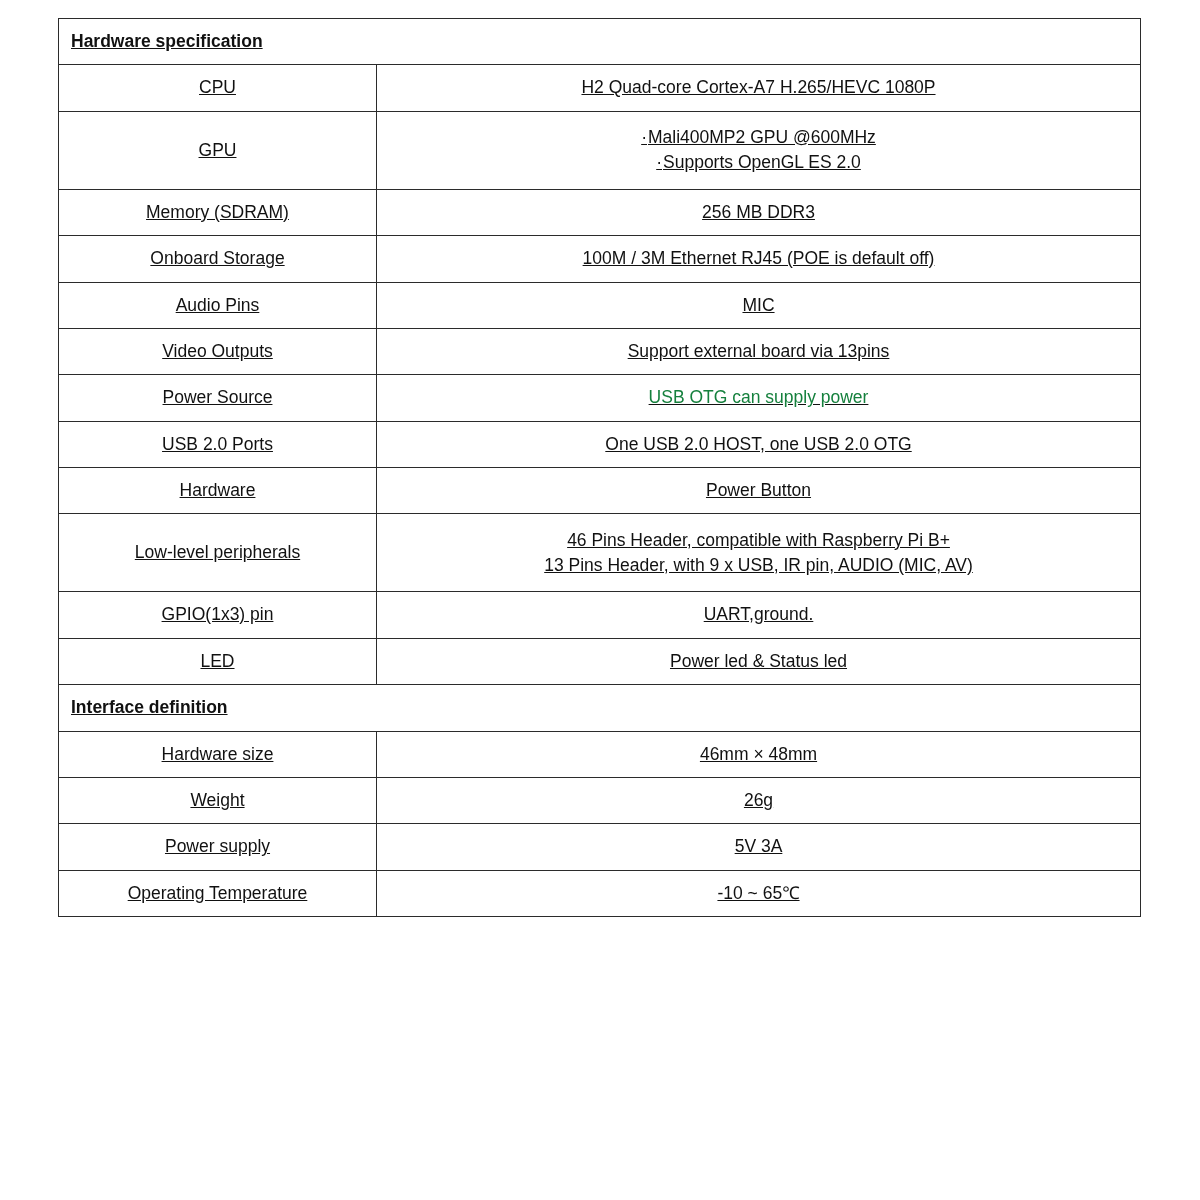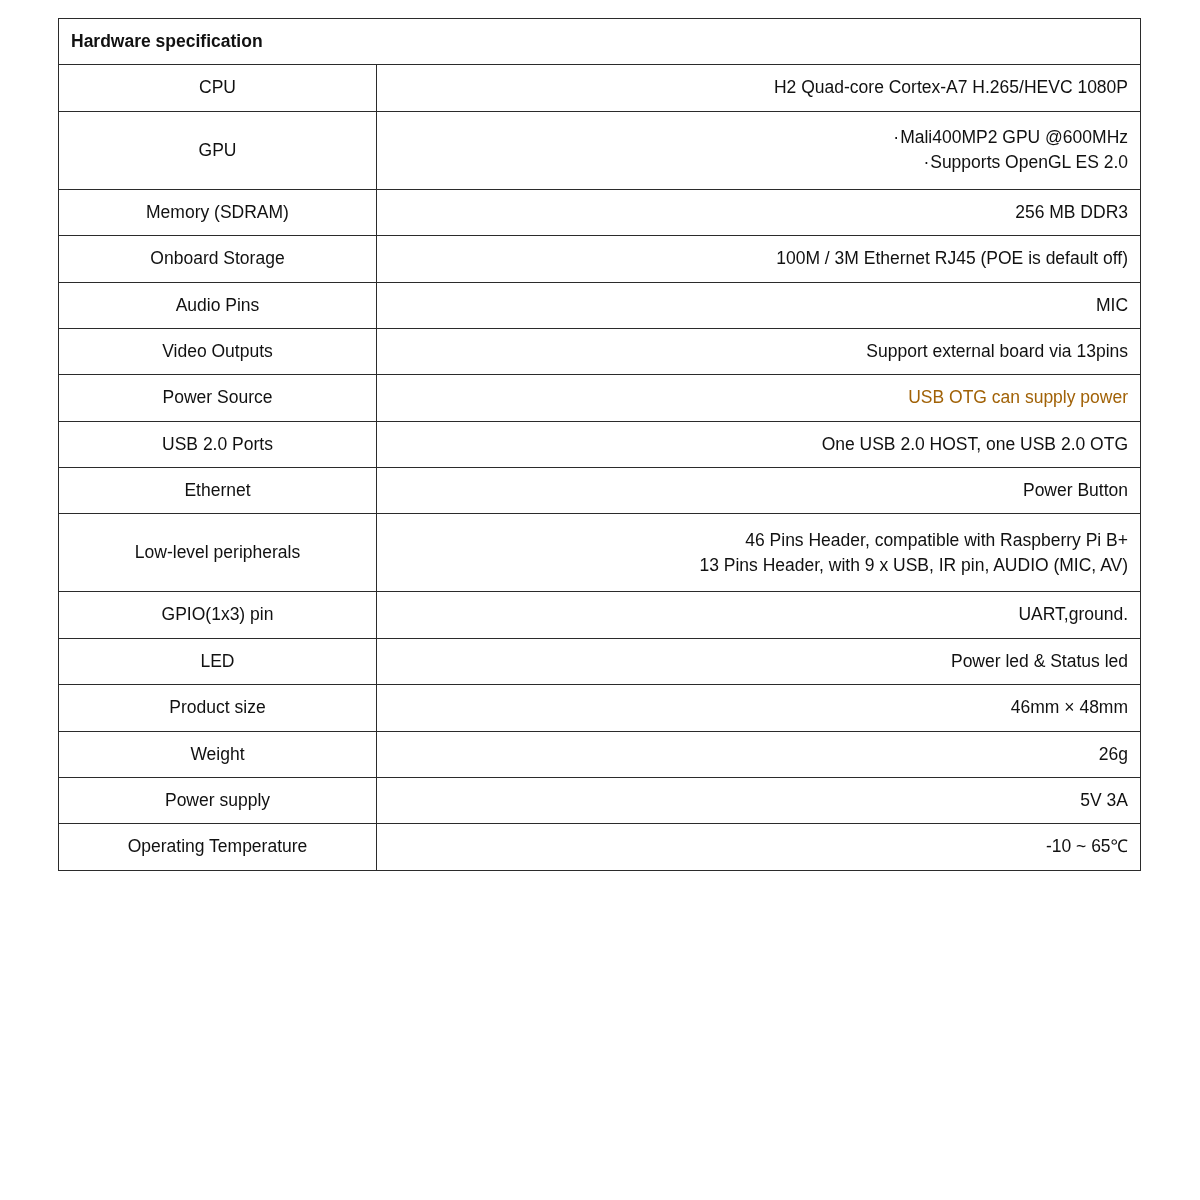--- a/index.html
+++ b/index.html
@@ -14,20 +14,21 @@
     color: #111111;
     overflow: hidden;
   }
   .page {
     position: relative;
     width: 1200px;
     height: 892px;
     background: #ffffff;
     box-sizing: border-box;
     padding: 18px 60px 0 58px;
+    text-decoration: underline;
   }
   table.spec {
     width: 1082px;
     border-collapse: collapse;
     table-layout: fixed;
   }
   table.spec td {
     border: 1px solid #2b2b2b;
     font-size: 17.5px;
     line-height: 1.45;
@@ -36,31 +37,31 @@
     box-sizing: border-box;
   }
   col.c-label { width: 318px; }
   col.c-value { width: 764px; }
 
   td.label {
     text-align: center;
     margin-left: 35px;
   }
   td.value {
-    text-align: right;
+    text-align: center;
     padding-left: 14px;
   }
   td.section {
     font-weight: bold;
     text-align: left;
     padding-left: 6px;
     font-size: 18px;
   }
   .red {
-    color: #a16207;
+    color: #15803d;
   }
   .line {
     display: block;
   }
   .dot-line {
     display: block;
   }
   .dot-line::before {
     content: "\00B7";
     margin-right: 1px;
@@ -120,21 +121,21 @@
         <td class="label">Power Source</td>
         <td class="value red">USB OTG can supply power</td>
       </tr>
 
       <tr>
         <td class="label">USB 2.0 Ports</td>
         <td class="value">One USB 2.0 HOST, one USB 2.0 OTG</td>
       </tr>
 
       <tr>
-        <td class="label">Ethernet</td>
+        <td class="label">Hardware</td>
         <td class="value">Power Button</td>
       </tr>
 
       <tr class="xtall">
         <td class="label">Low-level peripherals</td>
         <td class="value">
           <span class="line">46 Pins Header, compatible with Raspberry Pi B+</span>
           <span class="line">13 Pins Header, with 9 x USB, IR pin, AUDIO (MIC, AV)</span>
         </td>
       </tr>
@@ -143,23 +144,26 @@
         <td class="label">GPIO(1x3) pin</td>
         <td class="value">UART,ground.</td>
       </tr>
 
       <tr>
         <td class="label">LED</td>
         <td class="value">Power led &amp; Status led</td>
       </tr>
 
 
+      <tr class="sect">
+        <td class="section" colspan="2">Interface definition</td>
+      </tr>
 
       <tr>
-        <td class="label">Product size</td>
+        <td class="label">Hardware size</td>
         <td class="value">46mm × 48mm</td>
       </tr>
 
       <tr>
         <td class="label">Weight</td>
         <td class="value">26g</td>
       </tr>
 
       <tr>
         <td class="label">Power supply</td>

